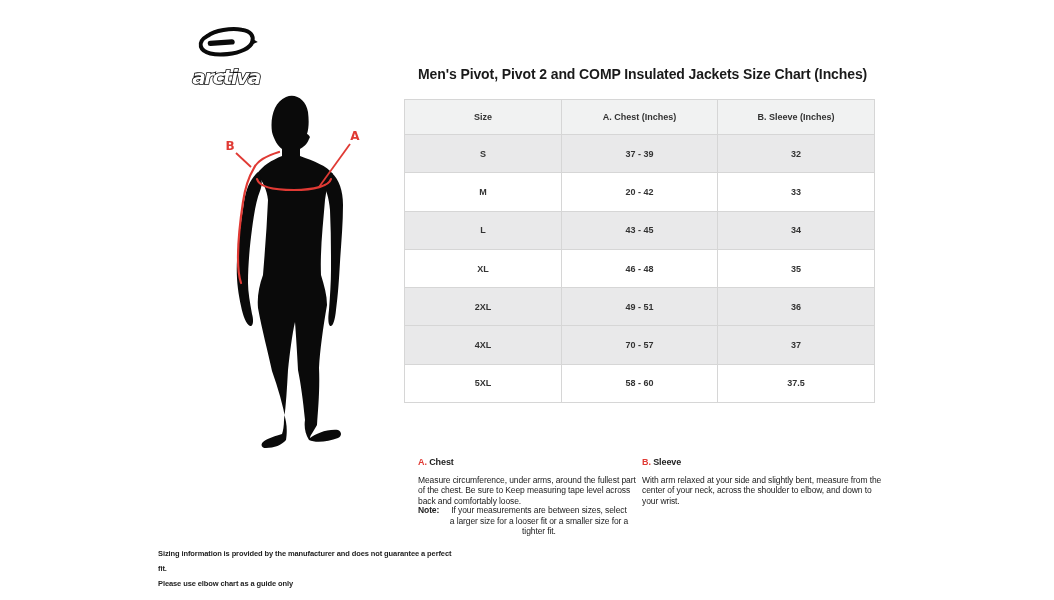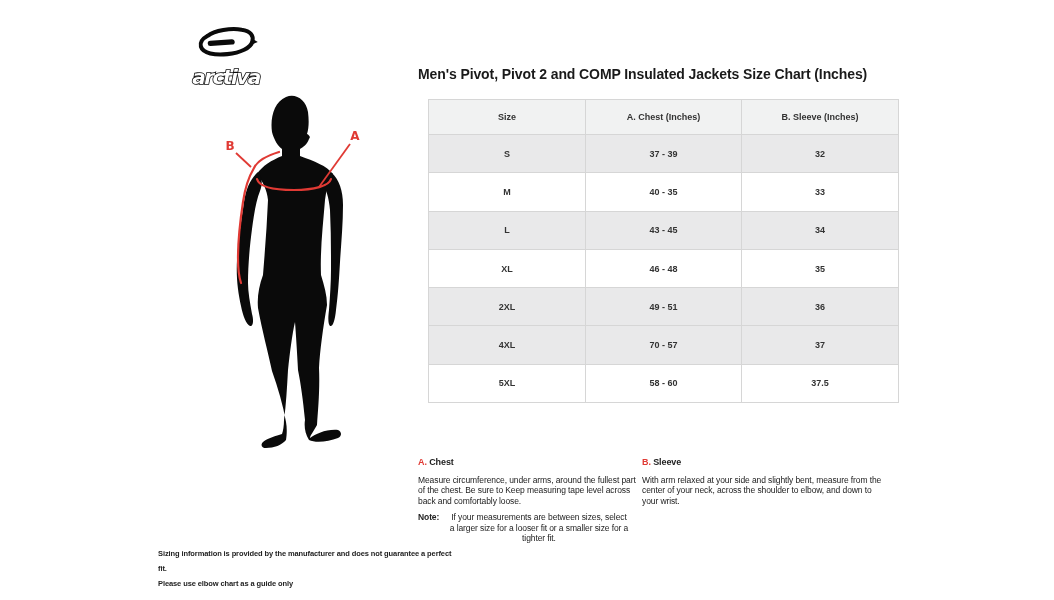--- a/index.html
+++ b/index.html
@@ -26,21 +26,21 @@
 
   
   .title {
     position: absolute; left: 418px; top: 66px;
     font-size: 14px; font-weight: bold; color: #1a1a1a;
     letter-spacing: -0.1px; white-space: nowrap;
   }
 
   
   .size-table {
-    position: absolute; left: 428px; top: 99px; width: 470px;
+    position: absolute; left: 404px; top: 99px; width: 470px;
     border-collapse: collapse; table-layout: fixed;
     font-size: 9px; font-weight: bold; color: #333; padding-left: 36px;
   }
   .size-table th, .size-table td {
     border: 1px solid #d6d6d6;
     text-align: center; vertical-align: middle;
     font-weight: bold;
   }
   .size-table th { height: 35px; background: #f1f2f2; }
   .size-table td { height: 38.3px; background: #ffffff; }
@@ -48,21 +48,21 @@
   .size-table col.c1 { width: 157px; }
   .size-table col.c2 { width: 156px; }
   .size-table col.c3 { width: 157px; }
 
   
   .note-block { position: absolute; font-size: 8.5px; line-height: 10.5px; color: #222; letter-spacing: -0.1px; }
   .note-a { left: 418px; top: 457px; width: 222px; }
   .note-b { left: 642px; top: 457px; width: 246px; }
   .note-head { font-weight: bold; font-size: 9px; margin-bottom: 7px; }
   .red { color: #e03a34; }
-  .fit-note { left: 418px; top: 505px; width: 212px; display: flex; margin-top: 7px; }
+  .fit-note { left: 418px; top: 505px; width: 212px; display: flex; }
   .fit-note .lbl { font-weight: bold; flex: 0 0 30px; }
   .fit-note .bdy { flex: 1; text-align: center; }
 
   
   .disclaimer {
     position: absolute; left: 158px; top: 546px; width: 300px;
     font-size: 7.5px; line-height: 15px; font-weight: bold; color: #222;
     letter-spacing: -0.1px;
   }
 </style>
@@ -170,21 +170,21 @@
       </tr>
     </thead>
     <tbody>
       <tr class="alt">
         <td>S</td>
         <td>37 - 39</td>
         <td>32</td>
       </tr>
       <tr>
         <td>M</td>
-        <td>40 - 35</td>
+        <td>20 - 42</td>
         <td>33</td>
       </tr>
       <tr class="alt">
         <td>L</td>
         <td>43 - 45</td>
         <td>34</td>
       </tr>
       <tr>
         <td>XL</td>
         <td>46 - 48</td>

